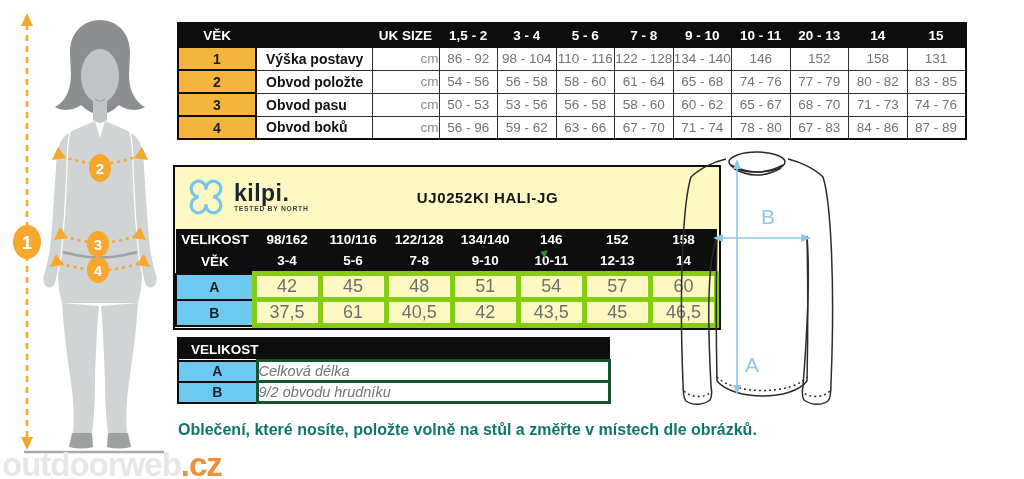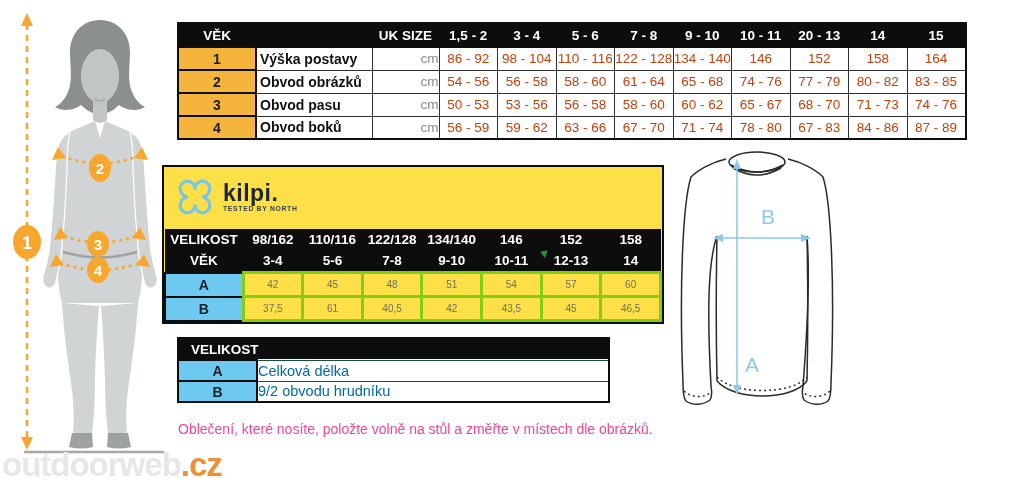--- a/index.html
+++ b/index.html
@@ -4,50 +4,50 @@
 <style>
   html,body{margin:0;padding:0;background:#fff;}
   .canvas{position:relative;width:1024px;height:479px;background:#ffffff;overflow:hidden;
           font-family:"Liberation Sans",sans-serif;}
 
   
   .age-table{position:absolute;left:177px;top:22px;border-collapse:collapse;table-layout:fixed;
              background:#fff;border:2px solid #0d0d0d;}
   .age-table th{background:#0d0d0d;color:#fff;font-size:13.5px;font-weight:700;height:20px;
                 border:1px solid #0d0d0d;text-align:center;white-space:nowrap;overflow:hidden;}
-  .age-table td{border:1px solid #2e2e2e;height:21px;font-size:13.5px;color:#c2410c;
+  .age-table td{border:1px solid #2e2e2e;height:21px;font-size:13.5px;color:#737373;
                 text-align:center;white-space:nowrap;overflow:hidden;padding:0;}
   .age-table td.num{background:#F5B53C;border:2px solid #0d0d0d;color:#1d1d1d;font-weight:700;font-size:14px;}
-  .age-table td.rowlabel{text-align:left;padding-left:3px;color:#121212;font-weight:700;font-size:14px;}
+  .age-table td.rowlabel{text-align:left;padding-left:9px;color:#121212;font-weight:700;font-size:14px;}
   .age-table td.unit{color:#8a8a8a;padding-left:48px;}
 
   
-  .product-table{position:absolute;left:162px;top:165px;width:502px;border:2px solid #0d0d0d;background:#fde047;box-sizing:border-box;}
+  .product-table{position:absolute;left:173px;top:165px;width:548px;border:2px solid #0d0d0d;background:#fef9c3;box-sizing:border-box;}
   .pt-top{position:relative;height:62px;}
   .brand{position:absolute;left:10px;top:9px;display:flex;align-items:center;gap:7px;}
   .brand-name{font-size:23px;font-weight:700;color:#1c2431;line-height:21px;letter-spacing:.5px;}
   .brand-tagline{font-size:6.8px;font-weight:700;color:#3a414b;letter-spacing:.7px;margin-top:1px;}
   .pt-code{position:absolute;left:85px;right:4px;top:22px;text-align:center;font-size:15px;
            font-weight:700;color:#141414;letter-spacing:.6px;}
   .pt-grid{width:100%;border-collapse:collapse;table-layout:fixed;}
   .pt-grid td{padding:0;white-space:nowrap;overflow:hidden;text-align:center;}
   .pt-head td{background:#0d0d0d;color:#fff;font-weight:700;font-size:13.5px;height:21px;border:0;}
   .pt-ab{background:#6EC9F0;border:2px solid #0d0d0d;font-weight:700;color:#16202b;font-size:14px;height:21px;}
-  .pt-val{border:3px solid #84cc16;color:#6e6e6e;font-size:10px;height:21px;}
+  .pt-val{border:5px solid #84cc16;color:#6e6e6e;font-size:18px;height:21px;}
 
   
   .legend-table{position:absolute;left:177px;top:337px;border-collapse:collapse;table-layout:fixed;
                 border:2px solid #0d0d0d;background:#fff;}
   .legend-table td{padding:0;white-space:nowrap;overflow:hidden;}
   .lg-head td{background:#0d0d0d;color:#fff;font-weight:700;font-size:13.5px;height:20px;padding-left:12px;text-align:left;}
   .lg-ab{background:#6EC9F0;border:2px solid #0d0d0d;text-align:center;font-weight:700;font-size:14px;color:#16202b;height:19px;}
-  .lg-desc{border:1px solid #14532d;padding-left:7px;font-size:14.5px;color:#0369a1;}
+  .lg-desc{border:3px solid #14532d;padding-left:7px;font-size:14.5px;color:#737373;font-style:italic;}
 
   
-  .notes{position:absolute;left:178px;top:418px;font-size:14px;line-height:23px;color:#ec4899;font-weight:400;}
+  .notes{position:absolute;left:178px;top:418px;font-size:16px;line-height:23px;color:#0f766e;font-weight:700;}
   .watermark{position:absolute;left:2px;top:446px;font-size:33px;font-weight:700;letter-spacing:-1px;white-space:nowrap;}
   .wm-name{color:#E7E7E7;}
   .wm-tld{color:#EE9038;}
 
   .figure-svg{position:absolute;left:0;top:0;}
   .shirt-svg{position:absolute;left:672px;top:150px;}
   .marker-num{fill:#fff;font-weight:700;font-family:"Liberation Sans",sans-serif;text-anchor:middle;}
   .blue-letter{fill:#8FC8E9;font-size:21px;font-family:"Liberation Sans",sans-serif;text-anchor:middle;}
   .cursor-artifact{position:absolute;left:542px;top:249px;width:0;height:0;
                    border-left:7px solid #2F8F2F;border-top:3px solid transparent;
@@ -133,25 +133,25 @@
       <td class="rowlabel">Výška postavy</td>
       <td class="unit">cm</td>
       <td>86 - 92</td>
       <td>98 - 104</td>
       <td>110 - 116</td>
       <td>122 - 128</td>
       <td>134 - 140</td>
       <td>146</td>
       <td>152</td>
       <td>158</td>
-      <td>164</td>
+      <td>131</td>
     </tr>
     <tr>
       <td class="num">2</td>
-      <td class="rowlabel">Obvod obrázků</td>
+      <td class="rowlabel">Obvod položte</td>
       <td class="unit">cm</td>
       <td>54 - 56</td>
       <td>56 - 58</td>
       <td>58 - 60</td>
       <td>61 - 64</td>
       <td>65 - 68</td>
       <td>74 - 76</td>
       <td>77 - 79</td>
       <td>80 - 82</td>
       <td>83 - 85</td>
@@ -167,21 +167,21 @@
       <td>60 - 62</td>
       <td>65 - 67</td>
       <td>68 - 70</td>
       <td>71 - 73</td>
       <td>74 - 76</td>
     </tr>
     <tr>
       <td class="num">4</td>
       <td class="rowlabel">Obvod boků</td>
       <td class="unit">cm</td>
-      <td>56 - 59</td>
+      <td>56 - 96</td>
       <td>59 - 62</td>
       <td>63 - 66</td>
       <td>67 - 70</td>
       <td>71 - 74</td>
       <td>78 - 80</td>
       <td>67 - 83</td>
       <td>84 - 86</td>
       <td>87 - 89</td>
     </tr>
   </tbody>
@@ -191,20 +191,21 @@
     <div class="pt-top">
       <div class="brand">
         <svg width="42" height="42" viewBox="0 0 40 40">
           <path d="M20,13 C20,5 12,3 8,7 C4,11 6,19 13,20 C6,21 4,29 8,33 C12,37 20,35 20,27 C20,35 28,37 32,33 C36,29 34,21 27,20 C34,19 36,11 32,7 C28,3 20,5 20,13 Z" fill="none" stroke="#78C5E6" stroke-width="3" stroke-linecap="round"></path>
         </svg>
         <div class="brand-text">
           <div class="brand-name">kilpi.</div>
           <div class="brand-tagline">TESTED BY NORTH</div>
         </div>
       </div>
+      <div class="pt-code">UJ0252KI HALI-JG</div>
     </div>
     <table class="pt-grid">
       <colgroup>
           <col style="width:78px">
           <col>
           <col>
           <col>
           <col>
           <col>
           <col>

